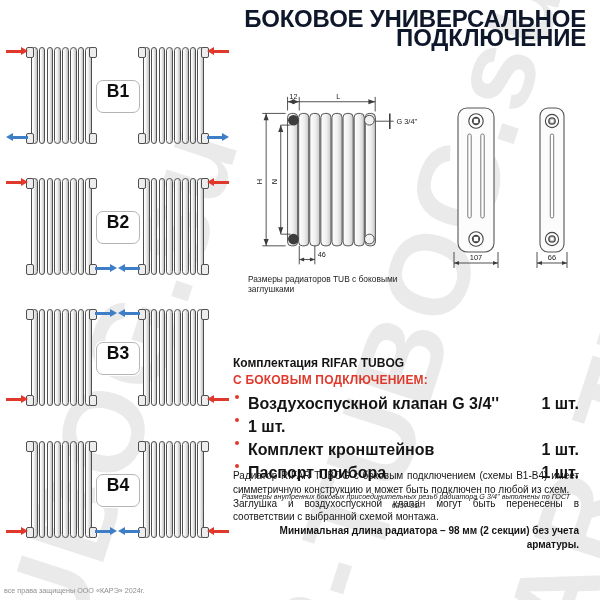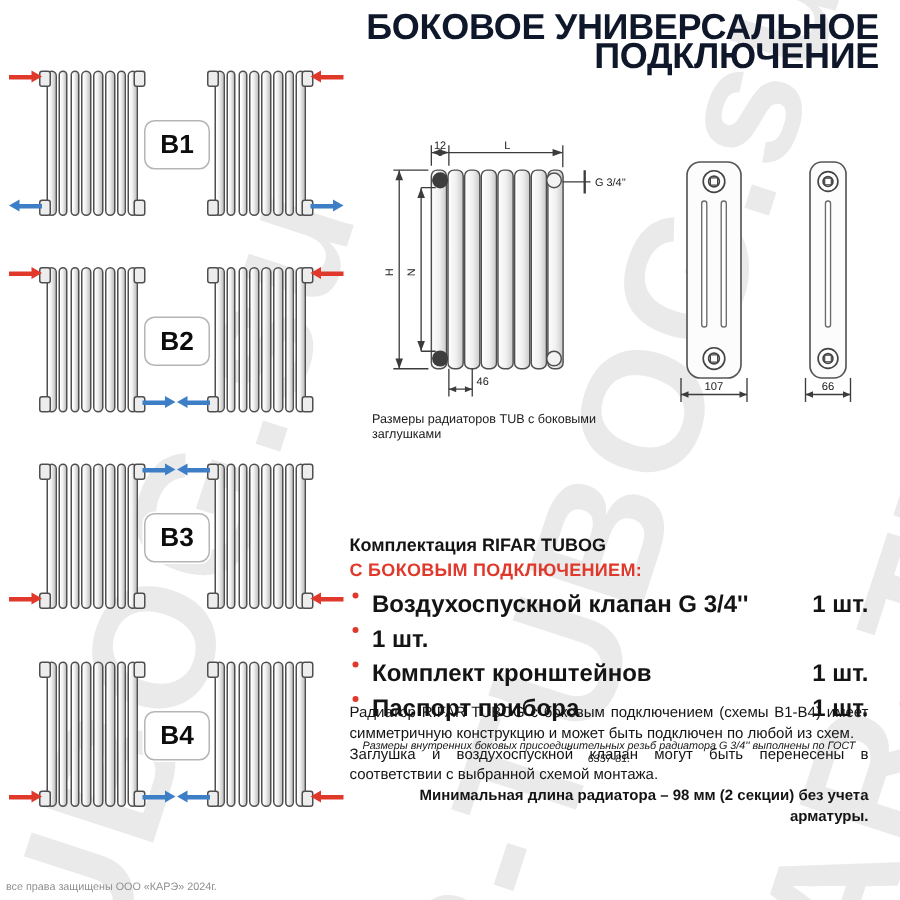--- a/index.html
+++ b/index.html
@@ -22,21 +22,21 @@
   .row-b1{top:47px;} .row-b2{top:178px;} .row-b3{top:309px;} .row-b4{top:441px;}
   .rad{position:absolute;top:0;width:67px;height:97px;}
   .rad.left{left:28px;} .rad.right{left:140px;}
   .tubes{position:absolute;left:3px;right:3px;top:0;bottom:0;display:flex;gap:1.2px;}
   .tubes i{flex:1;min-width:0;border:1px solid #4f4f4f;border-radius:3.5px;
            background:linear-gradient(90deg,#ffffff 8%,#f0f0f0 45%,#c7c7c7 92%);}
   .cap{position:absolute;width:6px;height:9px;border:1px solid #4f4f4f;background:#ededed;border-radius:2px;}
   .cap.tl{left:-2px;top:0;} .cap.tr{right:-2px;top:0;}
   .cap.bl{left:-2px;bottom:0;} .cap.br{right:-2px;bottom:0;}
   .scheme-label{position:absolute;left:96px;top:33px;width:42px;height:31px;background:#fff;
-        border:1.2px solid #b5b5b5;border-radius:7px;display:flex;align-items:center;justify-content:center;
+        border:1.2px solid #b5b5b5;border-radius:7px;display:flex;justify-content:center;
         font-size:17.5px;font-weight:700;color:#0d0d0d;box-shadow:0 0 0 1px #fff;}
   
   .arrow{position:absolute;width:22px;height:9px;}
   .arrow.red{color:var(--red);} .arrow.blue{color:var(--blue);}
   .arrow::before{content:"";position:absolute;top:3.2px;height:2.6px;background:currentColor;}
   .arrow.right::before{left:0;right:6px;}
   .arrow.right::after{content:"";position:absolute;right:0;top:0;
       border-top:4.5px solid transparent;border-bottom:4.5px solid transparent;border-left:7px solid currentColor;}
   .arrow.left::before{left:6px;right:0;}
   .arrow.left::after{content:"";position:absolute;left:0;top:0;

